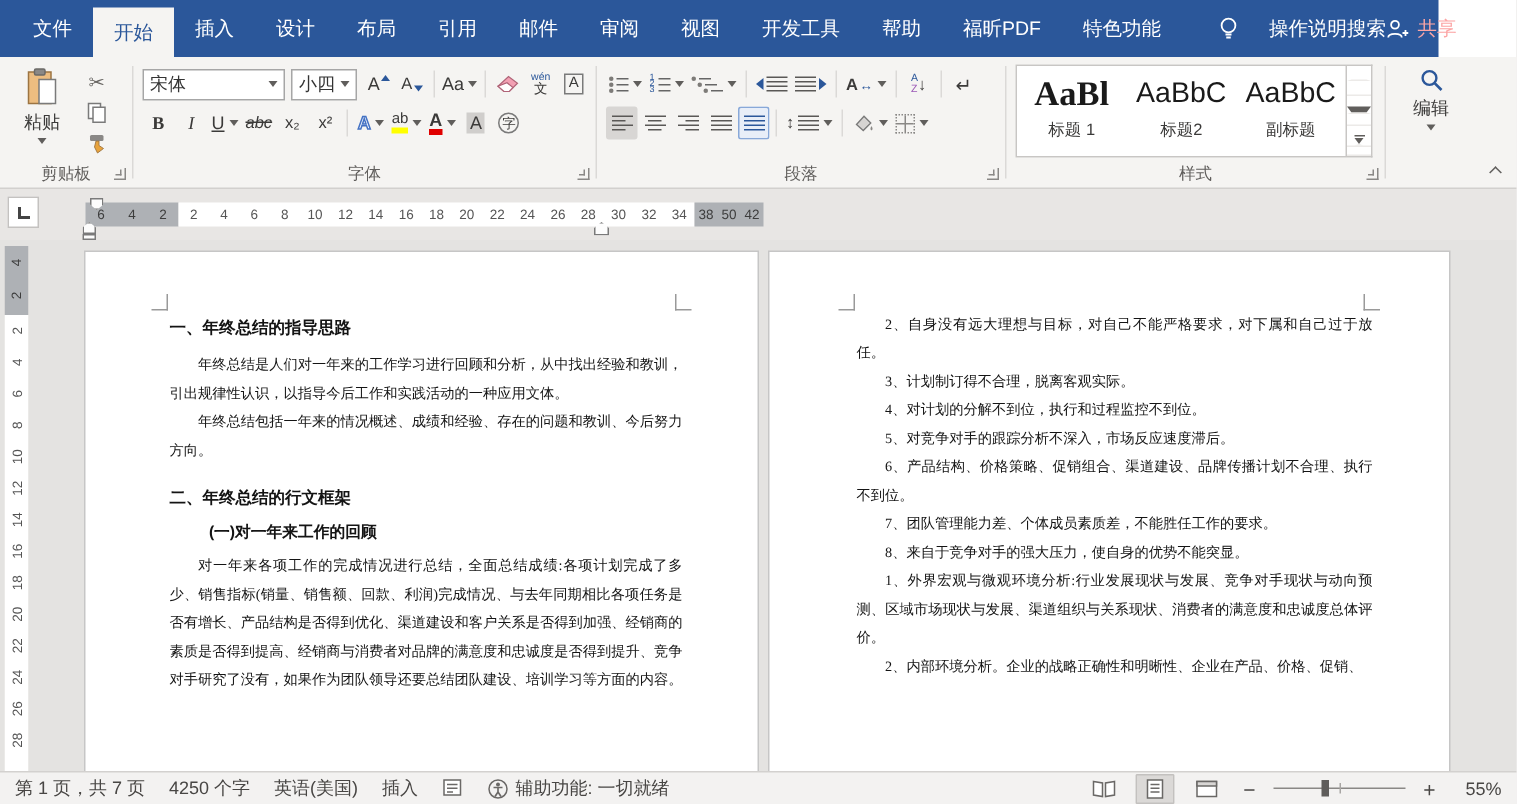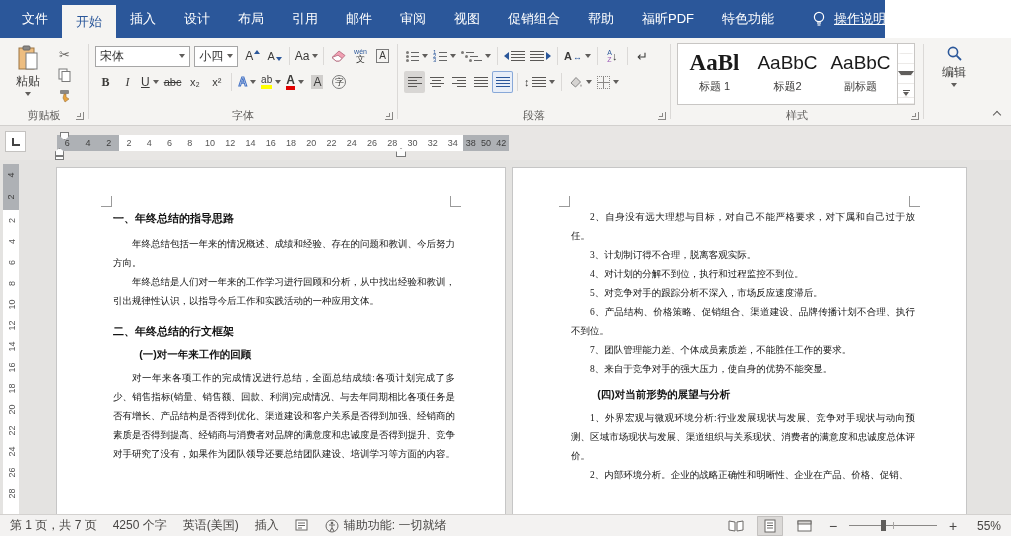--- a/index.html
+++ b/index.html
@@ -2,27 +2,27 @@
 <html><head>
 <meta charset="utf-8">
 <style>
   html,body{margin:0;padding:0;width:1011px;height:536px;overflow:hidden;
     font-family:"Liberation Sans",sans-serif;-webkit-font-smoothing:antialiased;}
   *{box-sizing:border-box;}
   .dotted{background-image:radial-gradient(rgba(255,255,255,.55) 1px,transparent 1.2px);background-size:6px 6px;}
   .dotted-blue{background-image:radial-gradient(rgba(255,255,255,.10) 1px,transparent 1.2px);background-size:5px 5px;}
 
   
-  .tabbar{position:absolute;top:0;left:0;width:885px;height:38px;background:#2b579a;display:flex;align-items:stretch;}
+  .tabbar{position:absolute;top:0;left:0;width:959px;height:38px;background:#2b579a;display:flex;align-items:stretch;}
   .tabs{display:flex;align-items:stretch;padding-left:8px;}
   .tab{color:#fff;font-size:13px;padding:0 14px;display:flex;align-items:center;cursor:default;white-space:nowrap;}
   .tab.active{background:#f5f4f2;color:#2b579a;margin-top:5px;}
-  .tellme{display:flex;align-items:center;gap:8px;color:#fff;font-size:13px;margin-left:24px;white-space:nowrap;text-decoration:underline;}
+  .tellme{display:flex;align-items:center;gap:20px;color:#fff;font-size:13px;margin-left:24px;white-space:nowrap;}
   .spacer{flex:1;}
-  .share{display:flex;align-items:center;gap:6px;color:#ffffff;font-size:13px;margin-right:16px;white-space:nowrap;}
+  .share{display:flex;align-items:center;gap:6px;color:#fca5a5;font-size:13px;margin-right:16px;white-space:nowrap;}
 
   
   .ribbon{position:absolute;top:38px;left:0;width:1011px;height:88px;background:#f5f4f2;border-bottom:1px solid #d2d0ce;display:flex;}
   .group{position:relative;display:flex;flex-direction:column;padding:5px 4px 16px 6px;}
   .group-label{position:absolute;bottom:2px;left:0;right:0;text-align:center;font-size:11px;color:#605e5c;white-space:nowrap;}
   .launcher{position:absolute;right:4px;bottom:5px;width:8px;height:8px;border-right:1px solid #8a8886;border-bottom:1px solid #8a8886;}
   .launcher::after{content:"";position:absolute;right:2px;bottom:2px;width:3px;height:3px;border-right:1px solid #8a8886;border-bottom:1px solid #8a8886;}
   .vdiv{width:1px;background:#dbd9d7;margin:6px 0;}
   .rrow{display:flex;align-items:center;height:26px;gap:1px;}
   .rbtn{display:inline-flex;align-items:center;justify-content:center;min-width:21px;height:22px;padding:0 2px;border-radius:2px;font-size:12px;color:#3b3a39;position:relative;}
@@ -32,21 +32,21 @@
   
   .clip-body{display:flex;gap:4px;}
   .paste-btn{display:flex;flex-direction:column;align-items:center;width:44px;padding-top:2px;font-size:12px;color:#3b3a39;gap:2px;}
   .mini-col{display:flex;flex-direction:column;gap:3px;padding-top:2px;}
   .mini-col .rbtn{height:18px;}
   .glyph-sc{font-size:13px;color:#696764;}
   
   .fbold{font-weight:bold;font-family:"Liberation Serif",serif;}
   .fital{font-style:italic;font-family:"Liberation Serif",serif;}
   .fund{text-decoration:underline;}
-  .fstrike{text-decoration:line-through;font-size:11px;}
+  .fstrike{text-decoration:line-through;font-size:11px;font-style:italic;}
   .fsmall{font-size:11px;}
   .tri-up{width:0;height:0;border-left:3px solid transparent;border-right:3px solid transparent;border-bottom:4px solid #2b579a;display:inline-block;margin:-8px 0 0 1px;}
   .tri-down{width:0;height:0;border-left:3px solid transparent;border-right:3px solid transparent;border-top:4px solid #2b579a;display:inline-block;margin:6px 0 0 1px;}
   .phon{display:flex;flex-direction:column;line-height:1;align-items:center;}
   .phon i{font-style:normal;font-size:7px;color:#2b579a;}
   .phon i+i{font-size:9px;color:#3b3a39;}
   .chbox{border:1px solid #7a7a7a;font-size:10px;padding:0 2px;line-height:12px;}
   .outlineA{color:#fff;-webkit-text-stroke:1px #4472c4;font-weight:bold;}
   .hl{font-size:10px;border-bottom:4px solid #ffff00;line-height:10px;}
   .fcolor{font-weight:bold;border-bottom:4px solid #e00000;line-height:11px;}
@@ -159,21 +159,21 @@
   <div class="tabs">
       <div class="tab">文件</div>
       <div class="tab active">开始</div>
       <div class="tab">插入</div>
       <div class="tab">设计</div>
       <div class="tab">布局</div>
       <div class="tab">引用</div>
       <div class="tab">邮件</div>
       <div class="tab">审阅</div>
       <div class="tab">视图</div>
-      <div class="tab">促销组合</div>
+      <div class="tab">开发工具</div>
       <div class="tab">帮助</div>
       <div class="tab">福昕PDF</div>
       <div class="tab">特色功能</div>
     </div>
   <div class="tellme">
     <svg width="14" height="16" viewBox="0 0 14 16">
       <circle cx="7" cy="6" r="4.6" fill="none" stroke="#fff" stroke-width="1.2"></circle>
       <line x1="5" y1="12" x2="9" y2="12" stroke="#fff" stroke-width="1.2"></line>
       <line x1="5.5" y1="14" x2="8.5" y2="14" stroke="#fff" stroke-width="1.2"></line>
     </svg>
@@ -549,40 +549,39 @@
         <span class="vtick">26</span>
         <span class="vtick">28</span>
       </div>
   </div>
 
   <div class="page page1">
     <span class="crop crop-l" style="left:44px;top:28px;"></span>
     <span class="crop crop-r" style="right:44px;top:28px;"></span>
     <div class="content c1">
         <div class="blk-h1">一、年终总结的指导思路</div>
+        <div class="blk-body">年终总结是人们对一年来的工作学习进行回顾和分析，从中找出经验和教训，引出规律性认识，以指导今后工作和实践活动的一种应用文体。</div>
         <div class="blk-body">年终总结包括一年来的情况概述、成绩和经验、存在的问题和教训、今后努力方向。</div>
-        <div class="blk-body">年终总结是人们对一年来的工作学习进行回顾和分析，从中找出经验和教训，引出规律性认识，以指导今后工作和实践活动的一种应用文体。</div>
         <div class="blk-h1">二、年终总结的行文框架</div>
         <div class="blk-h2">(一)对一年来工作的回顾</div>
         <div class="blk-body">对一年来各项工作的完成情况进行总结，全面总结成绩:各项计划完成了多少、销售指标(销量、销售额、回款、利润)完成情况、与去年同期相比各项任务是否有增长、产品结构是否得到优化、渠道建设和客户关系是否得到加强、经销商的素质是否得到提高、经销商与消费者对品牌的满意度和忠诚度是否得到提升、竞争对手研究了没有，如果作为团队领导还要总结团队建设、培训学习等方面的内容。</div>
       </div>
   </div>
 
   <div class="page page2">
     <span class="crop crop-l" style="left:46px;top:28px;"></span>
     <span class="crop crop-r" style="right:46px;top:28px;"></span>
     <div class="content c2">
         <div class="blk-body">2、自身没有远大理想与目标，对自己不能严格要求，对下属和自己过于放任。</div>
         <div class="blk-body">3、计划制订得不合理，脱离客观实际。</div>
         <div class="blk-body">4、对计划的分解不到位，执行和过程监控不到位。</div>
         <div class="blk-body">5、对竞争对手的跟踪分析不深入，市场反应速度滞后。</div>
         <div class="blk-body">6、产品结构、价格策略、促销组合、渠道建设、品牌传播计划不合理、执行不到位。</div>
         <div class="blk-body">7、团队管理能力差、个体成员素质差，不能胜任工作的要求。</div>
         <div class="blk-body">8、来自于竞争对手的强大压力，使自身的优势不能突显。</div>
-        <div class="blk-h2">(四)对当前形势的展望与分析</div>
         <div class="blk-body">1、外界宏观与微观环境分析:行业发展现状与发展、竞争对手现状与动向预测、区域市场现状与发展、渠道组织与关系现状、消费者的满意度和忠诚度总体评价。</div>
         <div class="blk-body">2、内部环境分析。企业的战略正确性和明晰性、企业在产品、价格、促销、</div>
       </div>
   </div>
 </div>
 
 <div class="statusbar">
   <span class="sb-item">第 1 页，共 7 页</span>
   <span class="sb-item">4250 个字</span>
   <span class="sb-item">英语(美国)</span>

